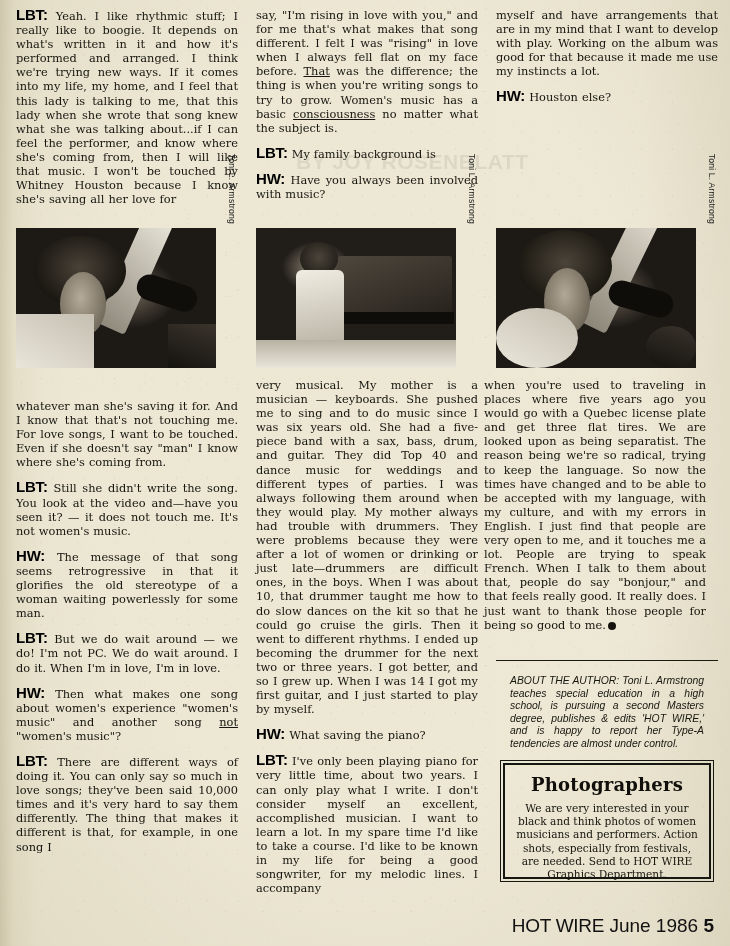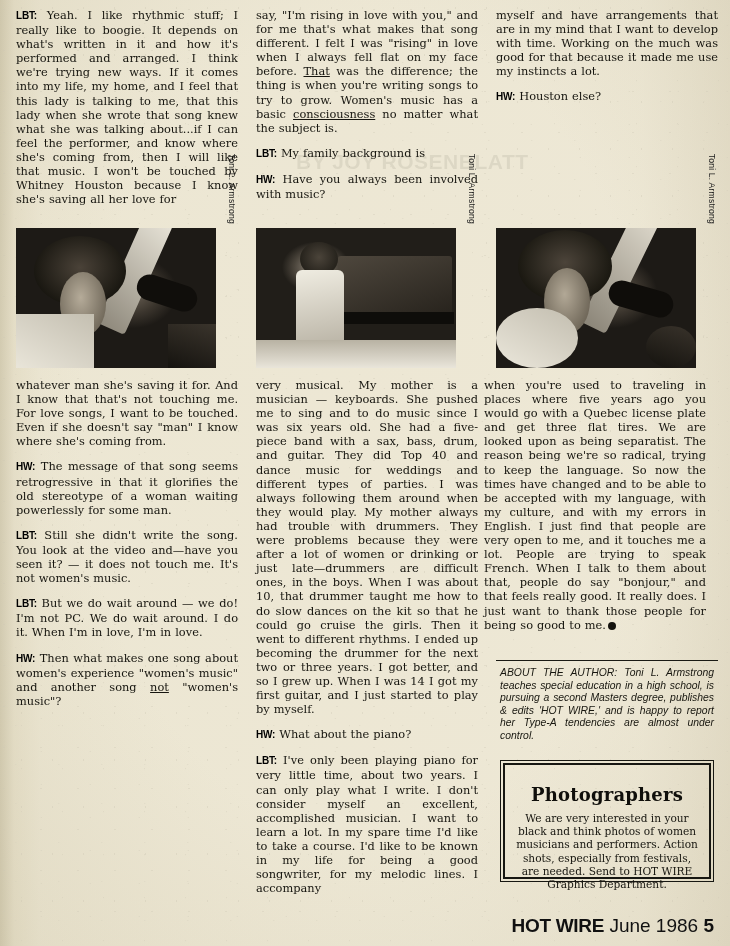--- a/index.html
+++ b/index.html
@@ -45,21 +45,21 @@
     margin:0 0 11px 0;
     font-family:"DejaVu Serif","Liberation Serif",serif;
     font-size:11.4px;line-height:14.1px;
     text-align:justify;text-justify:inter-word;
     color:#16150f;
     -webkit-hyphens:none;hyphens:none;
     word-spacing:.4px;
   }
   .spk{
     font-family:"Liberation Sans","DejaVu Sans",sans-serif;
-    font-weight:bold;font-size:10px;color:#000;letter-spacing:-.2px;
+    font-weight:bold;font-size:15px;color:#000;letter-spacing:-.2px;
   }
   .ul{text-decoration:underline;}
   .endmark{display:inline-block;width:8px;height:8px;border-radius:50%;
     background:#14130e;vertical-align:-1px;margin-left:2px;}
 
   
   .photoblock{position:absolute;width:222px;height:140px;}
   .photoblock.p1{left:16px;top:228px;}
   .photoblock.p2{left:256px;top:228px;}
   .photoblock.p3{left:496px;top:228px;}
@@ -81,39 +81,39 @@
       radial-gradient(ellipse 40px 30px at 30% 28%,#9a9184 0%,#4a443b 55%,#211e19 85%),
       linear-gradient(170deg,#15130f 0%,#191713 52%,#3a342c 70%,#cdc7ba 100%);
   }
   .sh{position:absolute;border-radius:50%;}
   
   .aboutbox{position:absolute;left:496px;top:660px;width:222px;}
   .aboutrule{height:1px;background:#1a1a14;margin-bottom:6px;}
   .about{
     font-family:"Liberation Sans","DejaVu Sans",sans-serif;
     font-style:italic;font-size:10.4px;line-height:12.6px;
-    text-align:justify;color:#17160f;margin:4px;
+    text-align:justify;color:#17160f;margin:14px;
   }
   .about b{font-weight:normal;}
   
   .photogbox{position:absolute;left:500px;top:760px;width:214px;height:122px;
     border:1px solid #171712;background:transparent;box-sizing:border-box;padding:2px;}
   .photoginner{border:2px solid #171712;width:100%;height:100%;box-sizing:border-box;
-    padding:19px 8px 6px;}
+    padding:9px 8px 6px;}
   .photogtitle{
     font-family:"DejaVu Serif","Liberation Serif",serif;font-weight:bold;
     font-size:18px;text-align:center;color:#100f0b;margin:0 0 7px 0;letter-spacing:.2px;}
   .photogtext{
     font-family:"DejaVu Serif","Liberation Serif",serif;
     font-size:10.6px;line-height:13.2px;text-align:center;color:#16150f;margin:0;}
   
   .footer{position:absolute;right:16px;bottom:9px;
     font-family:"Liberation Sans","DejaVu Sans",sans-serif;
     font-size:19px;color:#111;white-space:nowrap;}
-  .footer .hw{font-weight:bold;letter-spacing:-.3px;}
+  .footer .hw{font-weight:normal;letter-spacing:-.3px;}
   .footer .dt{font-weight:normal;}
   .footer .pg{font-weight:bold;}
 </style>
 </head>
 <body>
 
 <div id="paper"></div>
 <div id="grain"></div>
 
 <div id="page">
@@ -126,21 +126,21 @@
       <p class="body"><span class="spk">LBT:</span> <span>Yeah. I like rhythmic stuff; I really like to boogie. It depends on what's written in it and how it's performed and arranged. I think we're trying new ways. If it comes into my life, my home, and I feel that this lady is talking to me, that this lady when she wrote that song knew what she was talking about...if I can feel the performer, and know where she's coming from, then I will like that music. I won't be touched by Whitney Houston because I know she's saving all her love for</span></p>
     </div>
 
     <div class="col c2">
       <p class="body"><span>say, "I'm rising in love with you," and for me that's what makes that song different. I felt I was "rising" in love when I always fell flat on my face before. <span class="ul">That</span> was the difference; the thing is when you're writing songs to try to grow. Women's music has a basic <span class="ul">consciousness</span> no matter what the subject is.</span></p>
       <p class="body"><span class="spk">LBT:</span> <span>My family background is</span></p>
       <p class="body"><span class="spk">HW:</span> <span>Have you always been involved with music?</span></p>
     </div>
 
     <div class="col c3">
-      <p class="body"><span>myself and have arrangements that are in my mind that I want to develop with time. Working on the much was good for that because it made me use my instincts a lot.</span></p>
+      <p class="body"><span>myself and have arrangements that are in my mind that I want to develop with play. Working on the album was good for that because it made me use my instincts a lot.</span></p>
       <p class="body"><span class="spk">HW:</span> <span>Houston else?</span></p>
     </div>
   </div>
 
   <div class="photoblock p1">
     <div class="photo pA">
       <div class="sh" style="left:104px;top:-14px;width:30px;height:120px;background:linear-gradient(200deg,#e8e4d8,#8d877a);transform:rotate(24deg);border-radius:4px;"></div>
       <div class="sh" style="left:120px;top:52px;width:62px;height:26px;background:#100e0b;border-radius:13px;transform:rotate(18deg);"></div>
       <div class="sh" style="left:18px;top:8px;width:92px;height:70px;background:radial-gradient(ellipse at 50% 45%,#4a4238,#17150f 75%);"></div>
       <div class="sh" style="left:44px;top:44px;width:46px;height:64px;background:radial-gradient(ellipse at 45% 40%,#b5ab99,#6d6557 80%);"></div>
@@ -166,31 +166,32 @@
       <div class="sh" style="left:110px;top:-18px;width:28px;height:124px;background:linear-gradient(200deg,#ded9cc,#8a8477);transform:rotate(26deg);border-radius:4px;"></div>
       <div class="sh" style="left:112px;top:58px;width:66px;height:26px;background:#0f0d0a;border-radius:13px;transform:rotate(16deg);"></div>
       <div class="sh" style="left:22px;top:2px;width:94px;height:72px;background:radial-gradient(ellipse at 50% 45%,#4c443a,#18160f 75%);"></div>
       <div class="sh" style="left:48px;top:40px;width:46px;height:66px;background:radial-gradient(ellipse at 45% 40%,#b2a896,#6a6254 80%);"></div>
       <div class="sh" style="left:0px;top:80px;width:82px;height:60px;background:linear-gradient(30deg,#ebe7db,#c2bdaf);"></div>
       <div class="sh" style="left:150px;top:98px;width:50px;height:42px;background:linear-gradient(200deg,#39332b,#14120e);"></div>
     </div>
     <div class="credit">Toni L. Armstrong</div>
   </div>
 
-  <div style="position:absolute;left:16px;top:378px;width:222px;">
+  <div style="position:absolute;left:16px;top:399px;width:222px;">
     <p class="body"><span>whatever man she's saving it for. And I know that that's not touching me. For love songs, I want to be touched. Even if she doesn't say "man" I know where she's coming from.</span></p>
+    <p class="body"><span class="spk">LBT:</span> <span>Still she didn't write the song. You look at the video and—have you seen it? — it does not touch me. It's not women's music.</span></p>
     <p class="body"><span class="spk">HW:</span> <span>The message of that song seems retrogressive in that it glorifies the old stereotype of a woman waiting powerlessly for some man.</span></p>
-    <p class="body"><span class="spk">LBT:</span> <span>Still she didn't write the song. You look at the video and—have you seen it? — it does not touch me. It's not women's music.</span></p>
     <p class="body"><span class="spk">LBT:</span> <span>But we do wait around — we do! I'm not PC. We do wait around. I do it. When I'm in love, I'm in love.</span></p>
     <p class="body"><span class="spk">HW:</span> <span>Then what makes one song about women's experience "women's music" and another song <span class="ul">not</span> "women's music"?</span></p>
+    <p class="body"><span class="spk">LBT:</span> <span>There are different ways of doing it. You can only say so much in love songs; they've been said 10,000 times and it's very hard to say them differently. The thing that makes it different is that, for example, in one song I</span></p>
   </div>
 
   <div style="position:absolute;left:256px;top:378px;width:222px;">
     <p class="body"><span>very musical. My mother is a musician — keyboards. She pushed me to sing and to do music since I was six years old. She had a five-piece band with a sax, bass, drum, and guitar. They did Top 40 and dance music for weddings and different types of parties. I was always following them around when they would play. My mother always had trouble with drummers. They were problems because they were after a lot of women or drinking or just late—drummers are difficult ones, in the boys. When I was about 10, that drummer taught me how to do slow dances on the kit so that he could go cruise the girls. Then it went to different rhythms. I ended up becoming the drummer for the next two or three years. I got better, and so I grew up. When I was 14 I got my first guitar, and I just started to play by myself.</span></p>
-    <p class="body"><span class="spk">HW:</span> <span>What about the piano?</span></p>
+    <p class="body"><span class="spk">HW:</span> <span>What saving the piano?</span></p>
     <p class="body"><span class="spk">LBT:</span> <span>I've only been playing piano for very little time, about two years. I can only play what I write. I don't consider myself an excellent, accomplished musician. I want to learn a lot. In my spare time I'd like to take a course. I'd like to be known in my life for being a good songwriter, for my melodic lines. I accompany</span></p>
   </div>
 
   <div style="position:absolute;left:484px;top:378px;width:222px;">
     <p class="body"><span>when you're used to traveling in places where five years ago you would go with a Quebec license plate and get three flat tires. We are looked upon as being separatist. The reason being we're so radical, trying to keep the language. So now the times have changed and to be able to be accepted with my language, with my culture, and with my errors in English. I just find that people are very open to me, and it touches me a lot. People are trying to speak French. When I talk to them about that, people do say "bonjour," and that feels really good. It really does. I just want to thank those people for being so good to me.</span><span class="endmark"></span></p>
   </div>
 
   <div class="aboutbox">
     <div class="aboutrule"></div>
     <p class="about"><b>ABOUT THE AUTHOR:</b> <span>Toni L. Armstrong teaches special education in a high school, is pursuing a second Masters degree, publishes &amp; edits 'HOT WIRE,' and is happy to report her Type-A tendencies are almost under control.</span></p>

